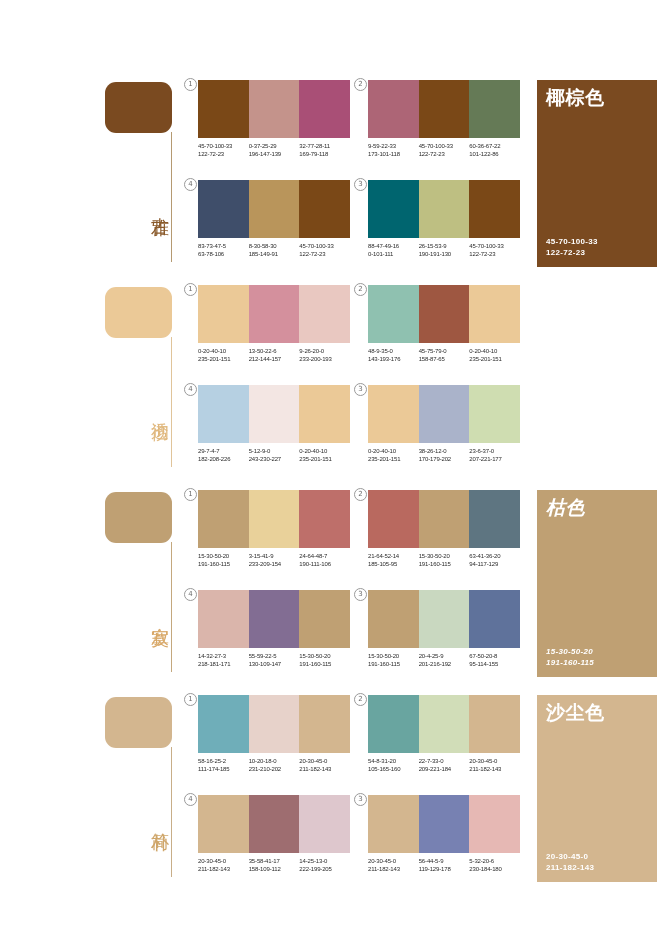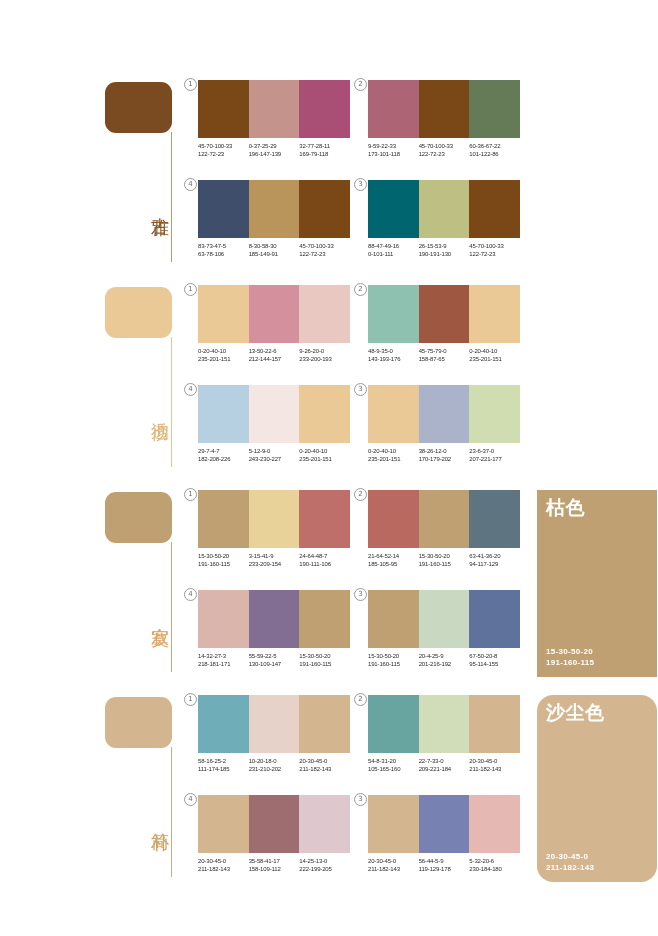--- a/index.html
+++ b/index.html
@@ -166,20 +166,27 @@
           <div class="code">
             <div>8-30-58-30</div>
             <div>185-149-91</div>
           </div>
           <div class="code">
             <div>45-70-100-33</div>
             <div>122-72-23</div>
           </div>
         </div>
       </div>
+      <div class="panel" style="background: rgb(122, 74, 32);">
+        <div class="panel-name">椰棕色</div>
+        <div class="panel-codes">
+          <div>45-70-100-33</div>
+          <div>122-72-23</div>
+        </div>
+      </div>
     </div>
     <div class="section sec-1">
       <div class="chip" style="background: rgb(235, 201, 151);"></div>
       <div class="stem" style="background: rgb(224, 196, 154);"></div>
       <div class="mood" style="color: rgb(224, 184, 126);">透彻</div>
       <div class="group g1">
         <div class="gnum">1</div>
         <div class="bars">
           <div class="bar" style="background: rgb(235, 201, 151);"></div>
           <div class="bar" style="background: rgb(212, 144, 157);"></div>
@@ -352,21 +359,21 @@
           <div class="code">
             <div>55-59-22-5</div>
             <div>130-109-147</div>
           </div>
           <div class="code">
             <div>15-30-50-20</div>
             <div>191-160-115</div>
           </div>
         </div>
       </div>
-      <div class="panel" style="background: rgb(191, 160, 115);">
+      <div class="panel" style="background: rgb(191, 160, 115); font-style: italic;">
         <div class="panel-name">枯色</div>
         <div class="panel-codes">
           <div>15-30-50-20</div>
           <div>191-160-115</div>
         </div>
       </div>
     </div>
     <div class="section sec-3">
       <div class="chip" style="background: rgb(211, 182, 143);"></div>
       <div class="stem" style="background: rgb(200, 174, 136);"></div>
@@ -452,21 +459,21 @@
           <div class="code">
             <div>35-58-41-17</div>
             <div>158-109-112</div>
           </div>
           <div class="code">
             <div>14-25-13-0</div>
             <div>222-199-205</div>
           </div>
         </div>
       </div>
-      <div class="panel" style="background: rgb(211, 182, 143); border-radius: 16px;">
+      <div class="panel" style="background: rgb(211, 182, 143);">
         <div class="panel-name">沙尘色</div>
         <div class="panel-codes">
           <div>20-30-45-0</div>
           <div>211-182-143</div>
         </div>
       </div>
     </div>
   </div>
 
 </body></html>

